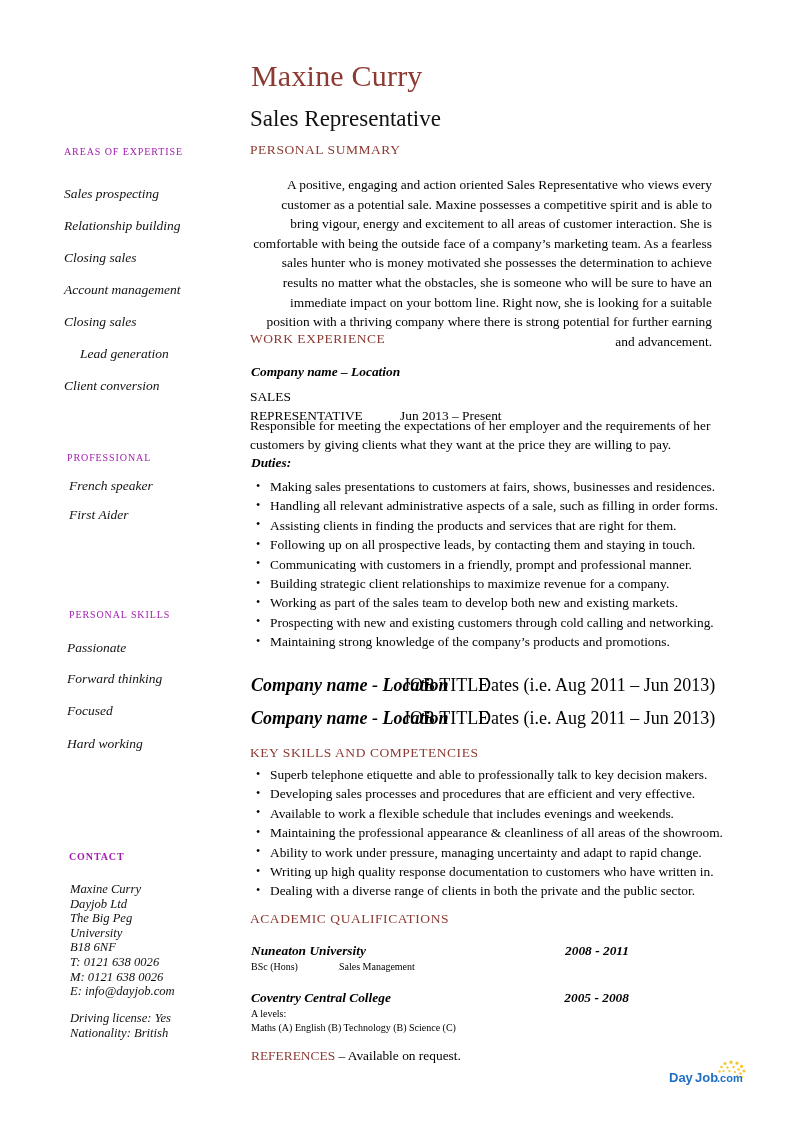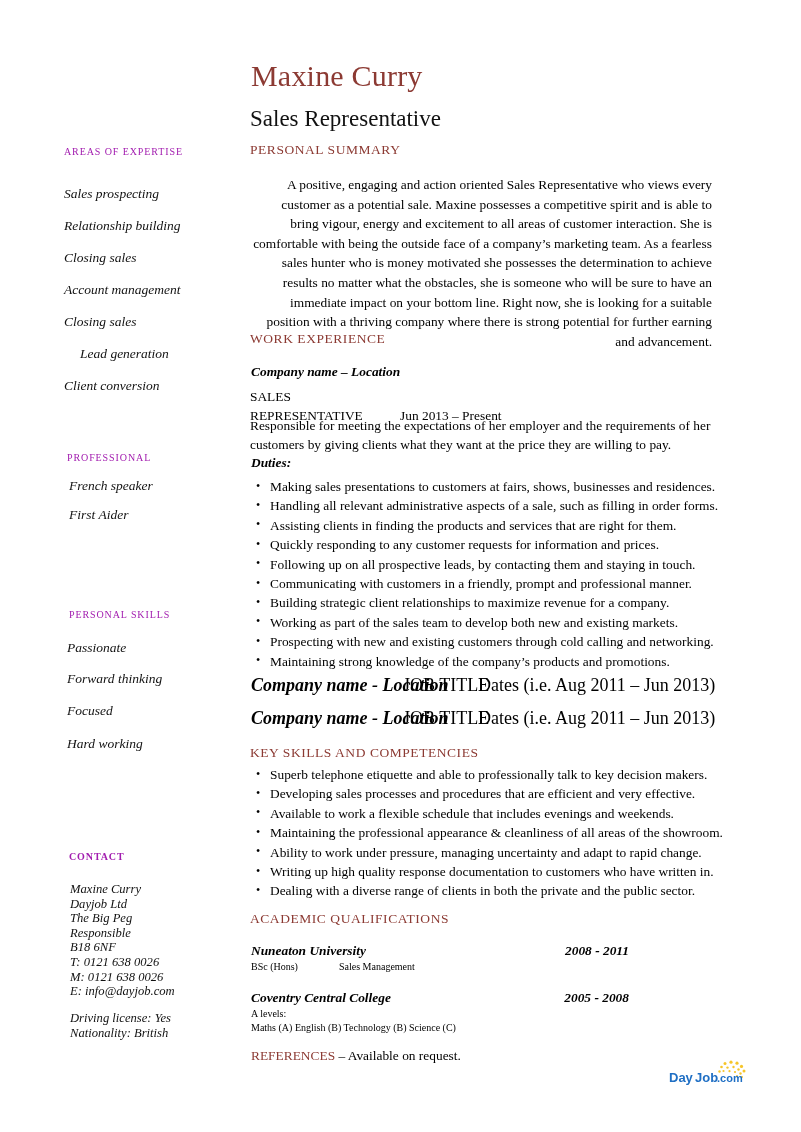--- a/index.html
+++ b/index.html
@@ -213,21 +213,21 @@
     <div class="side-item" style="position:absolute; top:672px; left:3px;">Forward thinking</div>
     <div class="side-item" style="position:absolute; top:704px; left:3px;">Focused</div>
     <div class="side-item" style="position:absolute; top:737px; left:3px;">Hard working</div>
 
     <div class="side-heading" style="position:absolute; top:851px; left:5px;font-weight:bold;">CONTACT</div>
 
     <div style="position:absolute; top:882px; left:6px;">
       <div class="contact-line">Maxine Curry</div>
       <div class="contact-line">Dayjob Ltd</div>
       <div class="contact-line">The Big Peg</div>
-      <div class="contact-line">Responsible</div>
+      <div class="contact-line">University</div>
       <div class="contact-line">B18 6NF</div>
       <div class="contact-line">T: 0121 638 0026</div>
       <div class="contact-line">M: 0121 638 0026</div>
       <div class="contact-line">E: info@dayjob.com</div>
     </div>
 
     <div style="position:absolute; top:1011px; left:6px;">
       <div class="contact-line">Driving license:  Yes</div>
       <div class="contact-line">Nationality: British</div>
     </div>
@@ -251,21 +251,20 @@
     </div>
 
     <div class="job-desc" style="position:absolute; top:416px; left:0; width:462px;">Responsible for meeting the expectations of her employer and the requirements of her customers by giving clients what they want at the price they are willing to pay.</div>
 
     <div class="duties-label" style="position:absolute; top:455px; left:1px;">Duties:</div>
 
     <ul class="bullets" style="position:absolute; top:477px; left:0; width:470px;">
       <li>Making sales presentations to customers at fairs, shows, businesses and residences.</li>
       <li>Handling all relevant administrative aspects of a sale, such as filling in order forms.</li>
       <li>Assisting clients in finding the products and services that are right for them.</li>
-      <li>Quickly responding to any customer requests for information and prices.</li>
       <li>Following up on all prospective leads, by contacting them and staying in touch.</li>
       <li>Communicating with customers in a friendly, prompt and professional manner.</li>
       <li>Building strategic client relationships to maximize revenue for a company.</li>
       <li>Working as part of the sales team to develop both new and existing markets.</li>
       <li>Prospecting with new and existing customers through cold calling and networking.</li>
       <li>Maintaining strong knowledge of the company’s products and promotions.</li>
     </ul>
 
     <div class="prev-job" style="position:absolute; top:676px; left:1px;">
       <span class="pj-co">Company name - Location</span><span class="pj-title">JOB TITLE</span><span>Dates (i.e. Aug 2011 – Jun 2013)</span>

